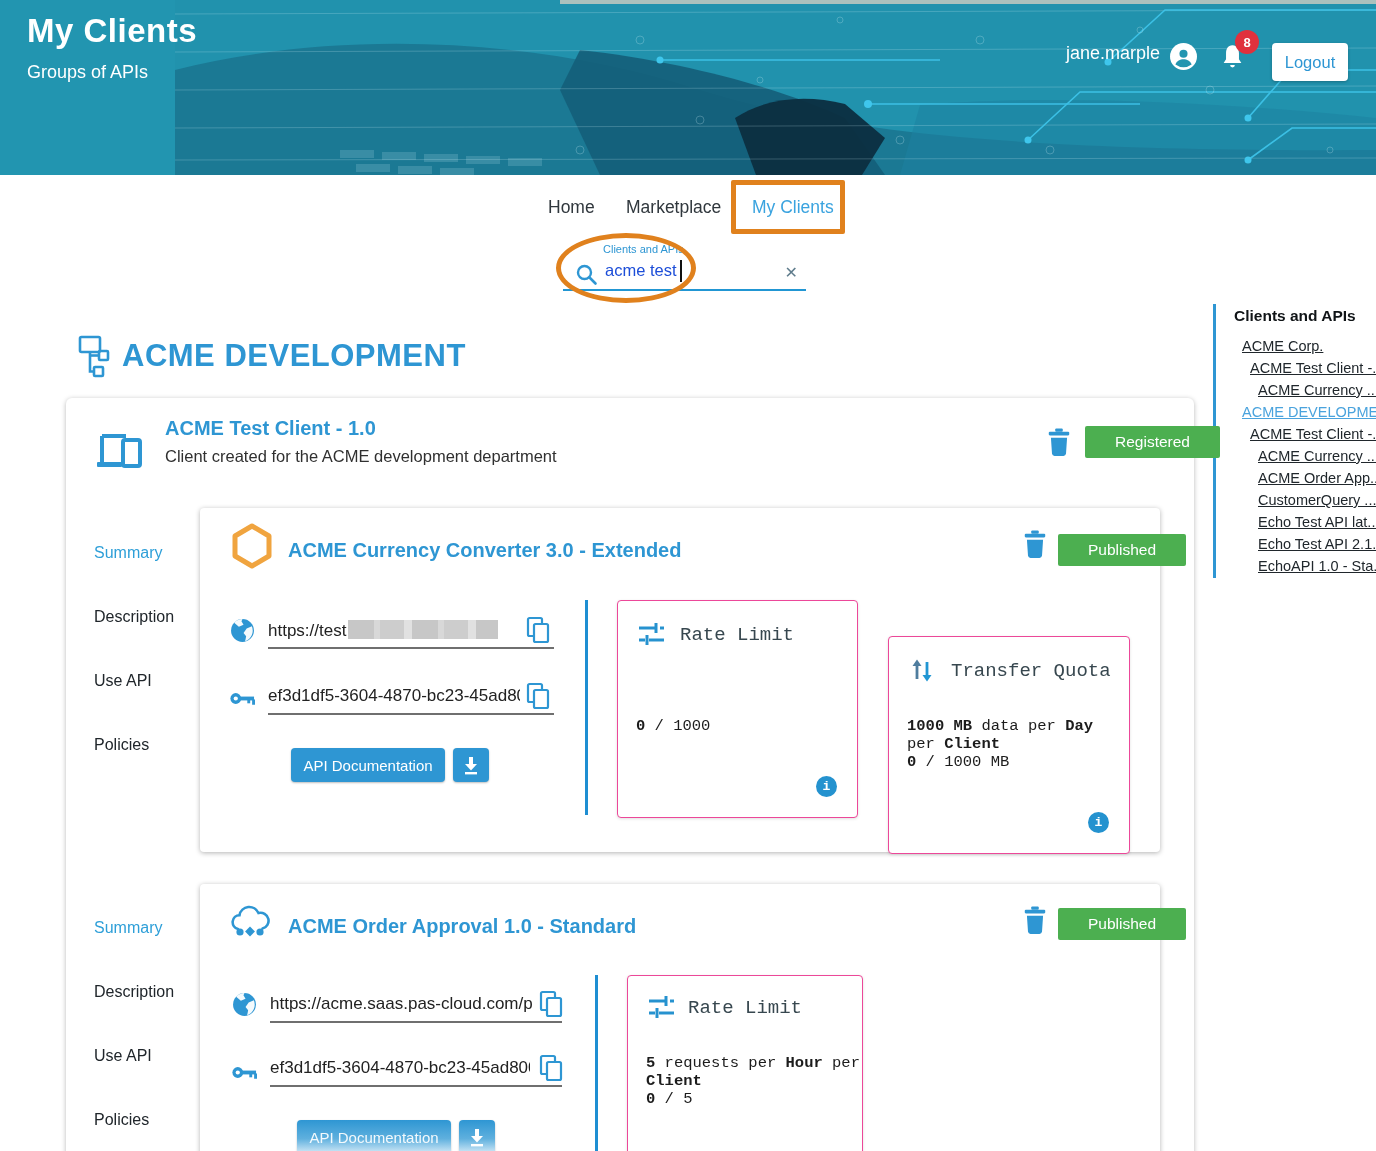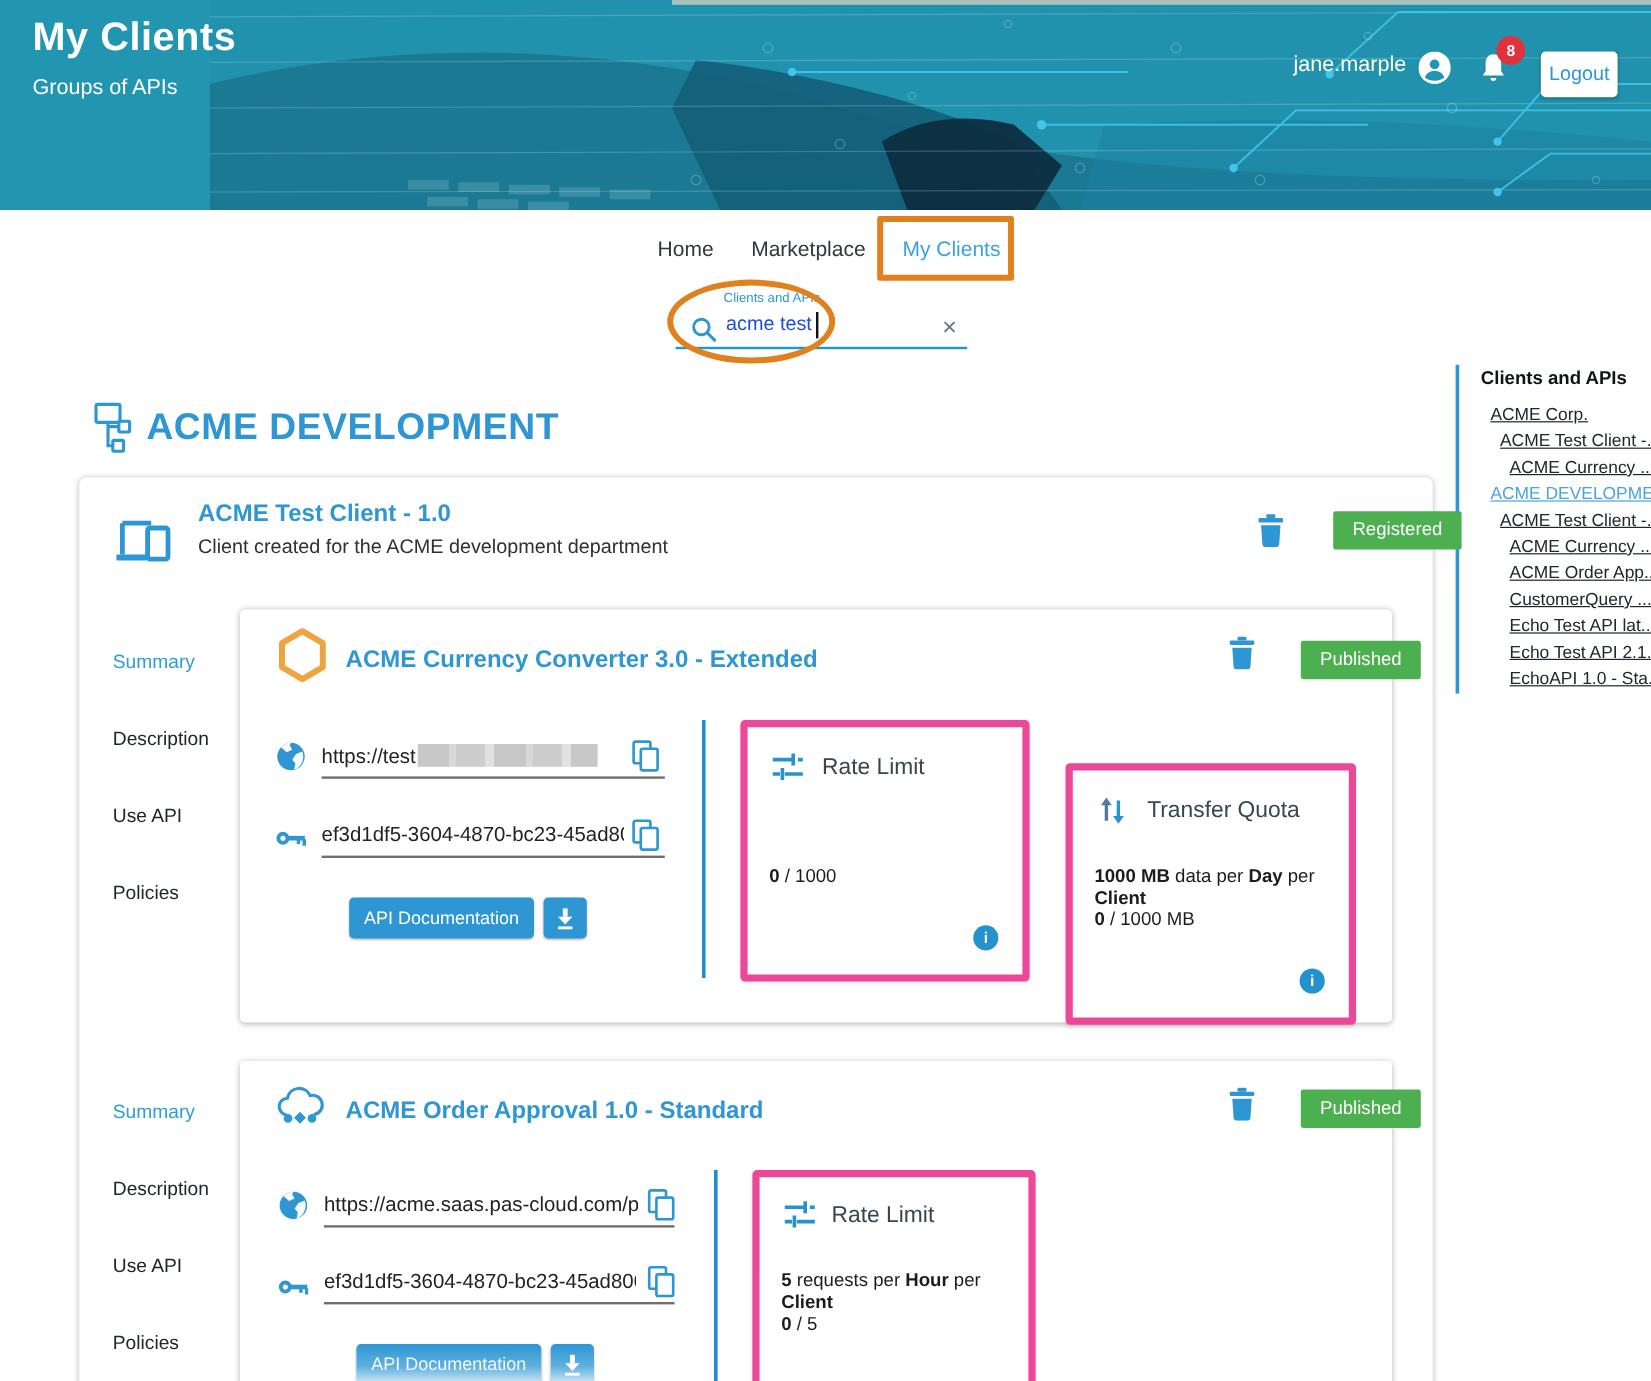--- a/index.html
+++ b/index.html
@@ -17,21 +17,21 @@
   .header-right { position:absolute; right:28px; top:43px; height:40px; z-index:2; display:flex; align-items:flex-start; }
   .username { color:#fff; font-size:18px; margin-right:10px; }
   .account-icon { width:27px; height:27px; margin-right:22px; cursor:pointer; }
   .bell-wrap { position:relative; width:27px; height:28px; margin-right:26px; cursor:pointer; }
   .badge {
     position:absolute; top:-13px; right:-13px; width:24px; height:24px; border-radius:50%;
     background:#e0313d; color:#fff; font-size:13px; font-weight:bold;
     display:flex; align-items:center; justify-content:center;
   }
   .logout-btn {
-    width:64px; height:38px; background:#fff; border:none; border-radius:4px;
+    width:76px; height:38px; background:#fff; border:none; border-radius:4px;
     color:#2e96d3; font-size:16.5px; font-family:inherit; cursor:pointer;
     box-shadow:0 1px 3px rgba(0,0,0,.25);
   }
   
   .tab { position:absolute; top:197px; font-size:17.5px; color:#30373d; cursor:pointer; text-decoration:none; }
   .tab-home { left:548px; }
   .tab-marketplace { left:626px; }
   .tab-myclients { left:752px; color:#3aa3df; }
   .annot-rect {
     position:absolute; left:731px; top:180px; width:114px; height:54px;
@@ -62,22 +62,22 @@
   .main-card {
     position:absolute; left:66px; top:398px; width:1128px; height:770px;
     background:#fff; border-radius:6px; box-shadow:0 1px 5px rgba(0,0,0,.28);
   }
   .devices-icon { position:absolute; left:30px; top:28px; width:52px; height:48px; }
   .client-title { position:absolute; left:99px; top:19px; font-size:20px; font-weight:bold; color:#2e96d3; }
   .client-desc  { position:absolute; left:99px; top:49px; font-size:16.5px; color:#303030; }
   .trash-btn { position:absolute; width:26px; height:28px; cursor:pointer; }
   .trash-1 { left:980px; top:30px; }
   .status-badge {
-    position:absolute; height:32px; line-height:32px; padding:0 16px; border-radius:2px;
-    background:#4caf50; color:#fff; font-size:15.5px;margin-left:26px;
+    position:absolute; height:32px; line-height:32px; padding:0 30px; border-radius:2px;
+    background:#4caf50; color:#fff; font-size:15.5px;
   }
   .badge-registered { left:1019px; top:28px; }
   .side-nav-item { position:absolute; left:28px; font-size:16px; color:#20262b; cursor:pointer; }
   .side-nav-item.active { color:#2e9fd8; }
   .sn1-0 { top:146px; } .sn1-1 { top:210px; } .sn1-2 { top:274px; } .sn1-3 { top:338px; }
   .sn2-0 { top:521px; } .sn2-1 { top:585px; } .sn2-2 { top:649px; } .sn2-3 { top:713px; }
   
   .api-card { position:absolute; left:134px; width:960px; background:#fff; border-radius:4px; box-shadow:0 1px 5px rgba(0,0,0,.30); }
   .api-card-1 { top:110px; height:344px; }
   .api-card-2 { top:486px; height:330px; }
@@ -99,22 +99,23 @@
     box-shadow:0 1px 2px rgba(0,0,0,.25);
   }
   .dl-btn {
     position:absolute; width:36px; height:34px; border:none; border-radius:4px;
     background:#2e96d3; cursor:pointer; box-shadow:0 1px 2px rgba(0,0,0,.25);
     display:flex; align-items:center; justify-content:center;
   }
   .faded { background:linear-gradient(180deg,#2e96d3 0%,#5fb0de 55%,#d8ecf8 100%); color:rgba(255,255,255,.92); }
   .v-divider { position:absolute; width:3px; background:#1e8ed2; }
   .stat-card {
-    position:absolute; background:#fff; border:6px solid #ec4899; border-radius:4px;
+    position:absolute; background:#fff; border:1px solid #ec4899; border-radius:4px;
     box-shadow:0 1px 3px rgba(0,0,0,.12);
+    font-family:Liberation Mono, monospace;
   }
   .stat-icon { position:absolute; left:20px; top:20px; width:27px; height:27px; }
   .stat-title { position:absolute; left:62px; top:23px; font-size:19px; color:#37474f; }
   .stat-line { position:absolute; left:18px; top:80px; font-size:15.5px; color:#1c1c1c; }
   .stat-usage { position:absolute; left:18px; top:116px; font-size:15.5px; color:#1c1c1c; }
   .info-icon {
     position:absolute; right:20px; bottom:20px; width:21px; height:21px; border-radius:50%;
     background:#2492cf; color:#fff; font-size:13px; font-weight:bold;
     display:flex; align-items:center; justify-content:center; cursor:pointer;
   }

